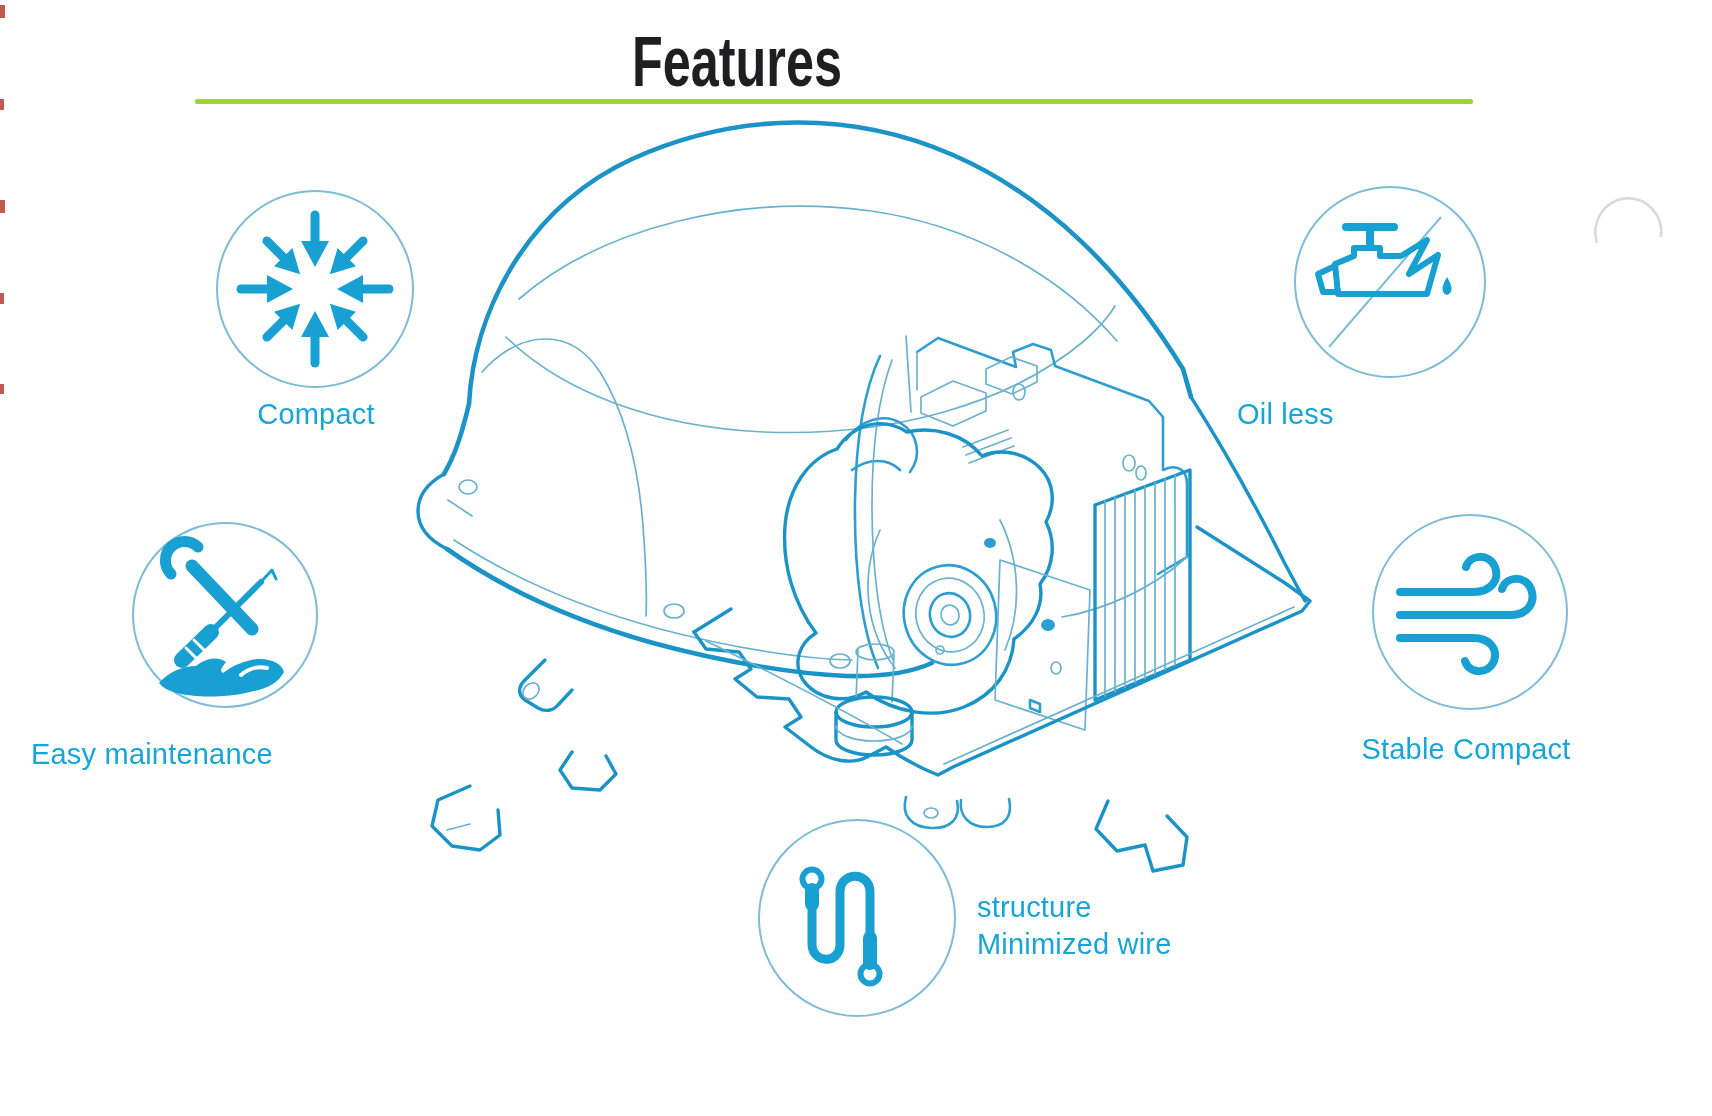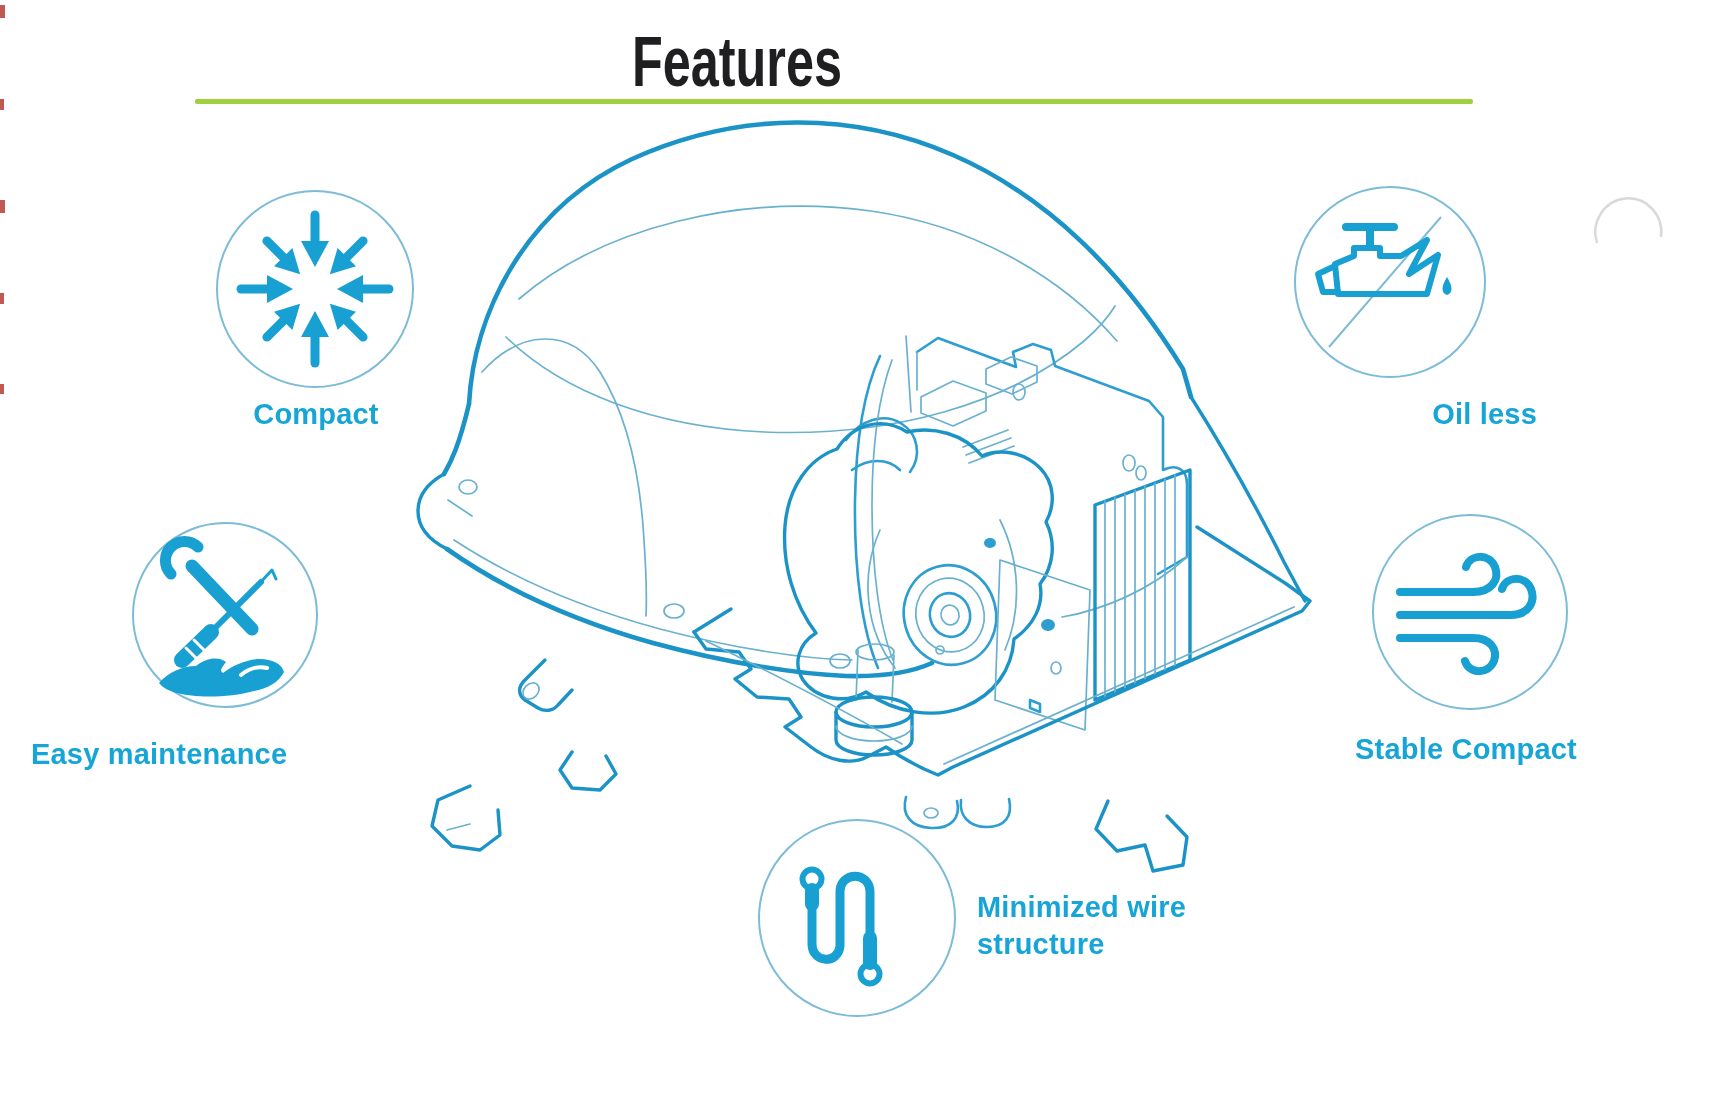--- a/index.html
+++ b/index.html
@@ -18,25 +18,25 @@
     background:#a0cf3f; border-radius:2px;
   }
   
   .ficon { position:absolute; width:200px; height:200px; }
   #icon-compact { left:215px; top:189px; }
   #icon-oil     { left:1290px; top:182px; }
   #icon-easy    { left:125px;  top:515px; }
   #icon-wind    { left:1370px; top:512px; }
   #icon-wire    { left:757px;  top:818px; }
   .flabel {
-    position:absolute; font-weight:700; color:#16a5d6; font-size:29px;
+    position:absolute; font-weight:400; color:#16a5d6; font-size:29px;
     line-height:37px; letter-spacing:.2px;
   }
   #label-compact { left:166px;  top:396px; width:300px; text-align:center; }
-  #label-oil     { left:1237px; top:396px; width:300px; text-align:right; }
+  #label-oil     { left:1237px; top:396px; width:300px; text-align:left; }
   #label-easy    { left:31px;   top:736px; width:400px; }
   #label-wind    { left:1316px; top:731px; width:300px; text-align:center; }
   #label-wire    { left:977px;  top:889px; width:300px; text-align:left; }
   
   .ring  { fill:none; stroke:#7cbcd6; stroke-width:2; }
   .g-st  { stroke:#17a0d1; fill:none; stroke-linecap:round; stroke-linejoin:round; }
   .g-fill{ fill:#17a0d1; stroke:none; }
   .wh    { stroke:#ffffff; fill:none; stroke-linecap:round; }
   
   .art { position:absolute; left:0; top:0; }
@@ -243,17 +243,17 @@
     <circle class="ring" cx="100" cy="100" r="98"></circle>
     <g>
       <circle class="g-st" style="stroke-width:6" cx="55" cy="61" r="9.5"></circle>
       <line class="g-st" style="stroke-width:14" x1="55" y1="72" x2="55" y2="86"></line>
       <path class="g-st" style="stroke-width:9" d="M 55,84 L 55,126 C 55,145 81,147 83,128 L 83,74 C 83,53 113,53 113,74 L 113,122"></path>
       <line class="g-st" style="stroke-width:14" x1="113" y1="120" x2="113" y2="145"></line>
       <circle class="g-st" style="stroke-width:6" cx="113" cy="156" r="9.5"></circle>
     </g>
   </svg>
   <div id="label-wire" class="flabel">
+    <span style="display:block">structure</span>
     <span style="display:block">Minimized wire</span>
-    <span style="display:block">structure</span>
   </div>
 
 </div>
 
 </body></html>

